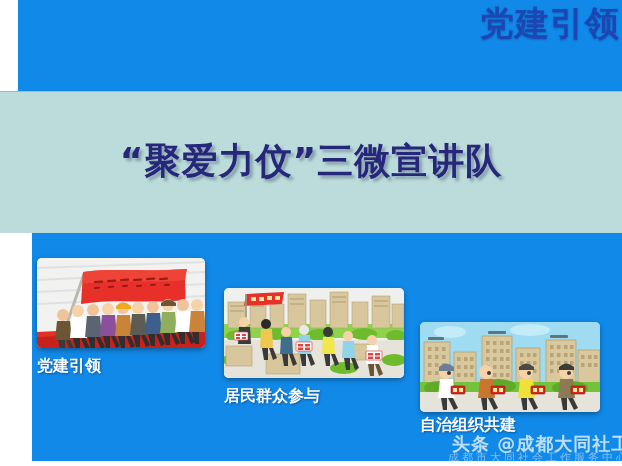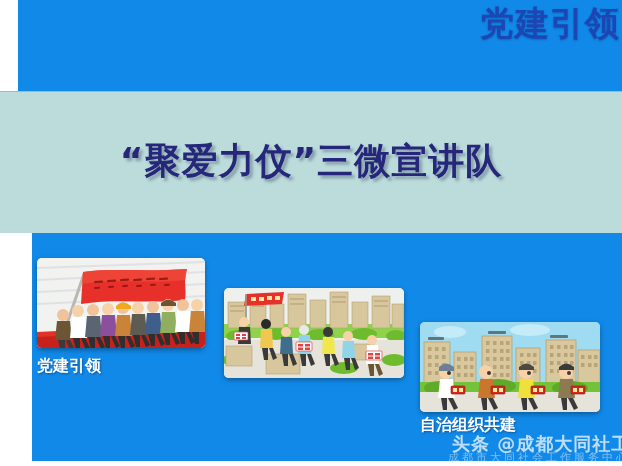--- a/index.html
+++ b/index.html
@@ -380,20 +380,21 @@
           <rect x="2" y="19" width="5" height="2.5" fill="#d44"></rect>
             <rect x="9" y="19" width="5" height="2.5" fill="#d44"></rect>
           <rect x="2" y="22.5" width="5" height="2.5" fill="#d44"></rect>
             <rect x="9" y="22.5" width="5" height="2.5" fill="#d44"></rect>
           <path d="M2 30 L4 42 L8 42 L8 30 Z" fill="#6b5535"></path>
           <path d="M9 30 L13 42 L17 40 L13 30 Z" fill="#6b5535"></path>
         </g>
       </g>
     </svg>
   </div>
+  <div class="card-caption cap-2">居民群众参与</div>
 
   <div class="card card-3">
     <svg class="scene" viewBox="0 0 180 90" preserveAspectRatio="none">
       <rect x="0" y="0" width="180" height="90" fill="#9fdcf2"></rect>
 
       <g fill="#c4ebf8">
         <ellipse cx="30" cy="10" rx="16" ry="6"></ellipse>
         <ellipse cx="110" cy="8" rx="20" ry="6"></ellipse>
       </g>
 

